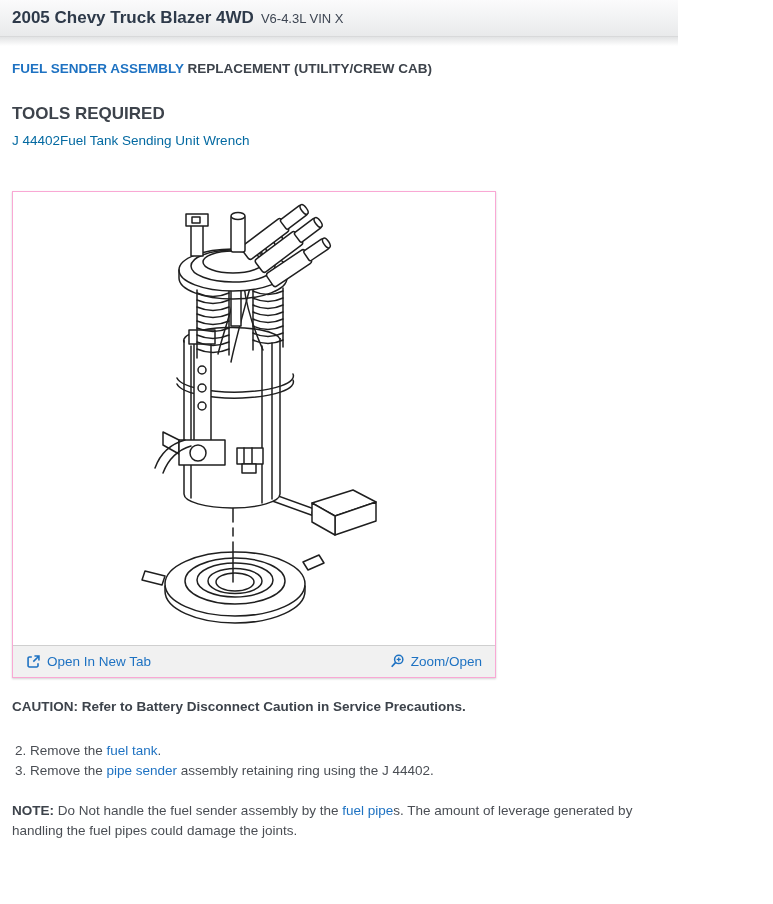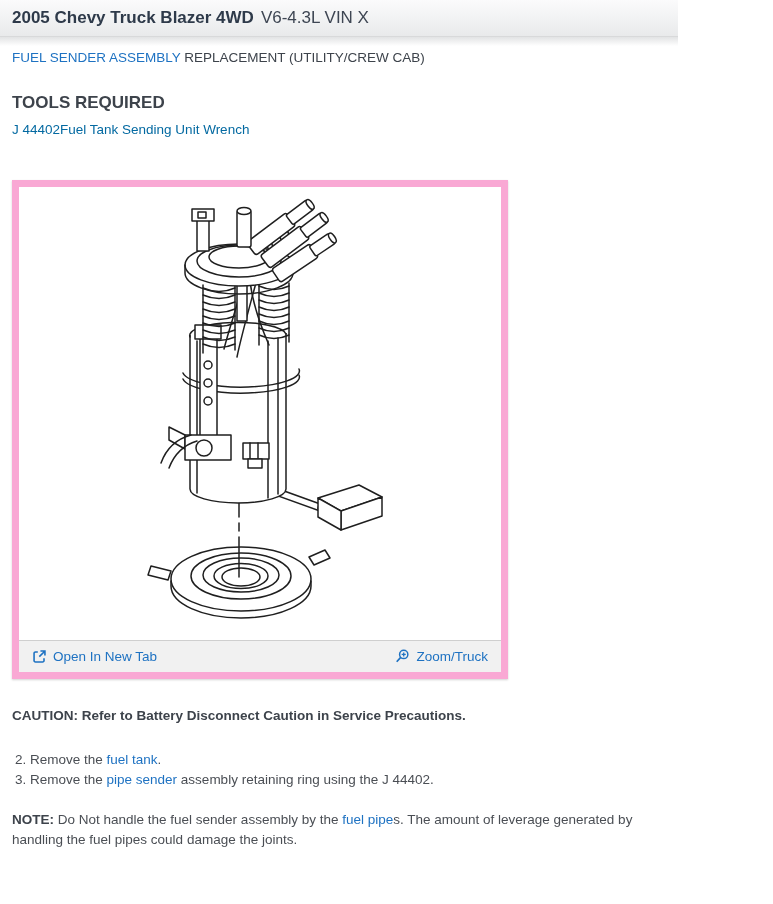--- a/index.html
+++ b/index.html
@@ -8,46 +8,46 @@
     font-family:"Liberation Sans",sans-serif;color:#4a4e54;
   }
   
   .header{
     height:36px;display:flex;align-items:center;padding:0 12px;
     background:linear-gradient(#fbfbfc,#e9eaeb);
     border-bottom:1px solid #d8d9da;
   }
   .header-shadow{height:9px;background:linear-gradient(#e2e3e4,#ffffff);}
   .vehicle{font-size:17px;font-weight:bold;color:#2e3a4a;white-space:nowrap;}
-  .engine{font-size:17px;font-weight:400;color:#3e4653;margin-left:7px;white-space:nowrap;}
+  .engine{font-size:13px;font-weight:400;color:#3e4653;margin-left:7px;white-space:nowrap;}
   
   .content{padding:0 12px;}
-  .article-title{margin-top:4px;font-size:13.5px;font-weight:normal;color:#3d434b;}
+  .article-title{margin-top:15px;font-size:13.5px;font-weight:bold;color:#3d434b;}
   .article-title .t-link{color:#1e72c2;cursor:pointer;}
   .sec-heading{margin-top:28px;font-size:17px;font-weight:bold;color:#3d434b;}
   .tool-item{margin-top:9px;font-size:13.5px;color:#0369a1;}
   
   .figure-box{
-    width:482px;margin-top:43px;border:7px solid #f9a8d4;background:#ec4899;
+    width:482px;margin-top:43px;border:1px solid #f9a8d4;background:#ec4899;
     box-shadow:0 1px 2px rgba(0,0,0,.18);
   }
   .figure-canvas{width:482px;height:453px;display:block;background:#fff;}
   .figure-footer{
     height:31px;background:#f1f1f1;border-top:1px solid #cfcfcf;
     display:flex;align-items:center;justify-content:space-between;padding:0 13px;
   }
   .fig-link{
     display:flex;align-items:center;gap:6px;color:#1e72c2;font-size:13.5px;
     cursor:pointer;text-decoration:none;
   }
   .fig-link svg{display:block;}
   
   .step{margin-top:0;font-size:13.5px;line-height:20px;color:#4a4e54;padding-left:3px;}
   .step-1{margin-top:23px;}
-  .caution{margin-top:27px;font-weight:bold;color:#3d434b;font-size:13.5px;line-height:20px;}
+  .caution{margin-top:19px;font-weight:bold;color:#3d434b;font-size:13.5px;line-height:20px;}
   .steps-23{margin-top:24px;}
   .note{margin-top:20px;font-size:13.5px;line-height:20px;color:#4a4e54;max-width:752px;}
   .note .note-label{font-weight:bold;color:#3d434b;}
   .inline-link{color:#1e72c2;cursor:pointer;}
   
   .art{stroke:#1f1f1f;fill:none;stroke-width:1.5;stroke-linecap:round;stroke-linejoin:round;}
   .artf{stroke:#1f1f1f;fill:#ffffff;stroke-width:1.5;stroke-linejoin:round;}
 </style>
 </head>
 <body>
@@ -170,21 +170,21 @@
           </svg>
           <span>Open In New Tab</span>
         </a>
         <a class="fig-link">
           <svg width="15" height="15" viewBox="0 0 16 16">
             <circle cx="9.3" cy="5.8" r="4.4" fill="none" stroke="#1e72c2" stroke-width="1.6"></circle>
             <line x1="6.1" y1="9" x2="1.8" y2="13.6" stroke="#1e72c2" stroke-width="1.8"></line>
             <line x1="7.1" y1="5.8" x2="11.5" y2="5.8" stroke="#1e72c2" stroke-width="1.4"></line>
             <line x1="9.3" y1="3.6" x2="9.3" y2="8" stroke="#1e72c2" stroke-width="1.4"></line>
           </svg>
-          <span>Zoom/Truck</span>
+          <span>Zoom/Open</span>
         </a>
       </div>
     </div>
 
 
     <div class="caution">CAUTION: Refer to Battery Disconnect Caution in Service Precautions.</div>
 
     <div class="steps-23">
       <div class="step"><span>2. Remove the </span><span class="inline-link">fuel tank</span><span>.</span></div>
       <div class="step"><span>3. Remove the </span><span class="inline-link">pipe sender</span><span> assembly retaining ring using the J 44402.</span></div>

